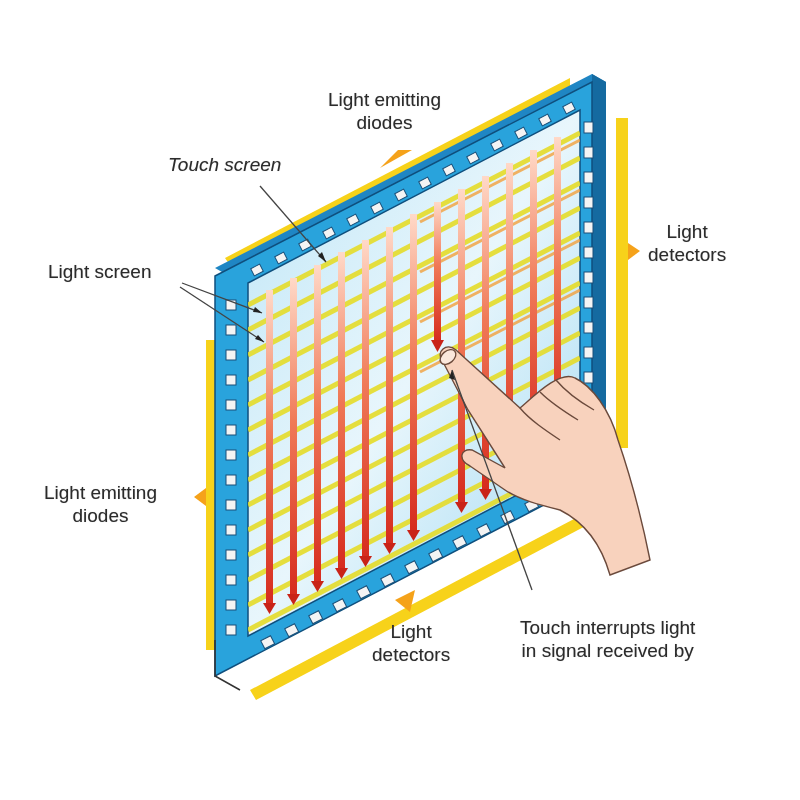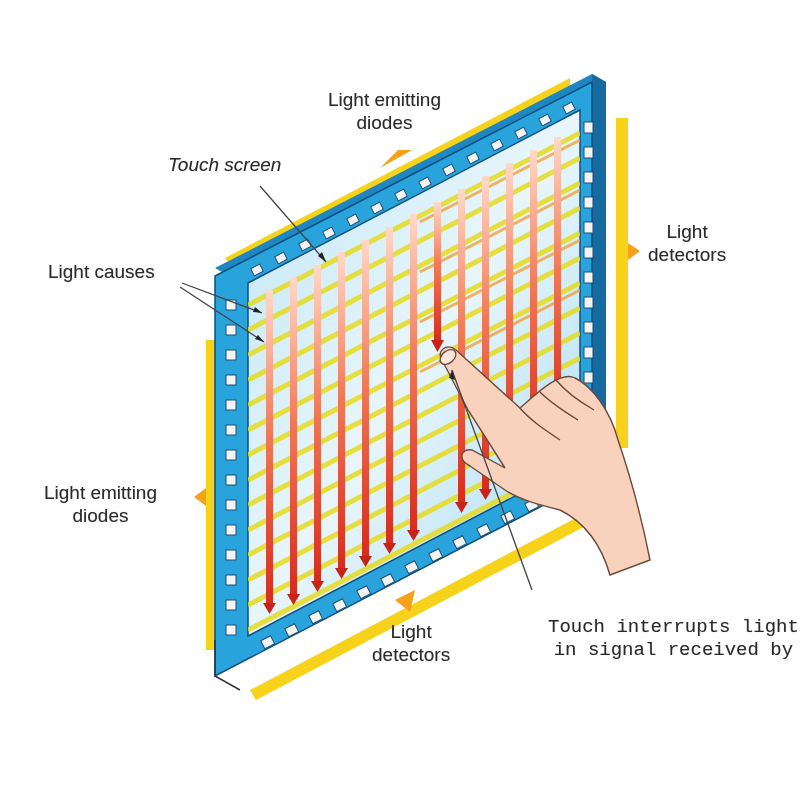--- a/index.html
+++ b/index.html
@@ -220,34 +220,34 @@
 <div class="label" style="left:328px; top:88px;">
   <span>Light emitting</span>
   <span>diodes</span>
 </div>
 
 <div class="label" style="left:168px; top:153px;font-style:italic;">
   <span>Touch screen</span>
 </div>
 
 <div class="label" style="left:48px; top:260px;">
-  <span>Light causes</span>
+  <span>Light screen</span>
 </div>
 
 <div class="label" style="left:648px; top:220px;">
   <span>Light</span>
   <span>detectors</span>
 </div>
 
 <div class="label" style="left:44px; top:481px;">
   <span>Light emitting</span>
   <span>diodes</span>
 </div>
 
 <div class="label" style="left:372px; top:620px;">
   <span>Light</span>
   <span>detectors</span>
 </div>
 
-<div class="label" style="left:548px; top:616px;font-family:Liberation Mono, monospace;">
+<div class="label" style="left:520px; top:616px;">
   <span>Touch interrupts light</span>
   <span>in signal received by</span>
 </div>
 
 </body></html>

